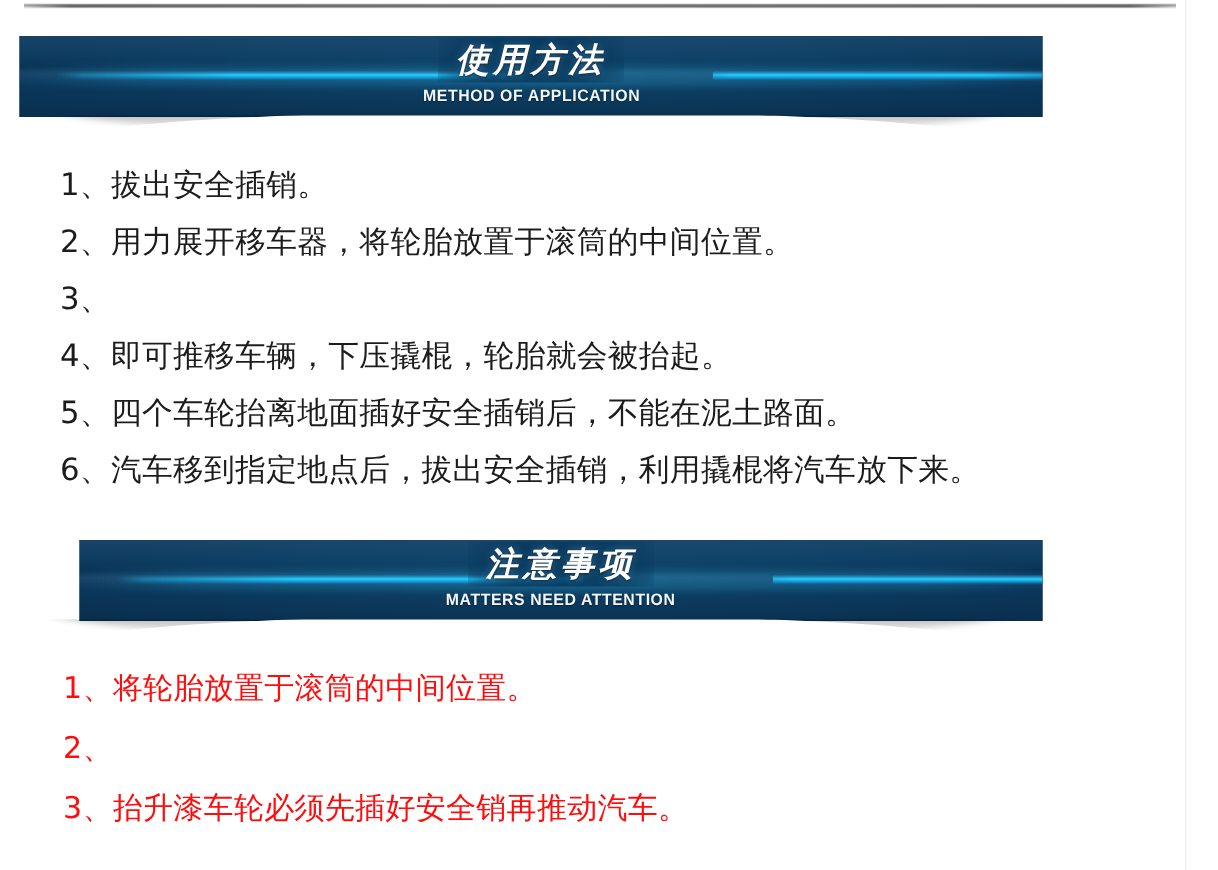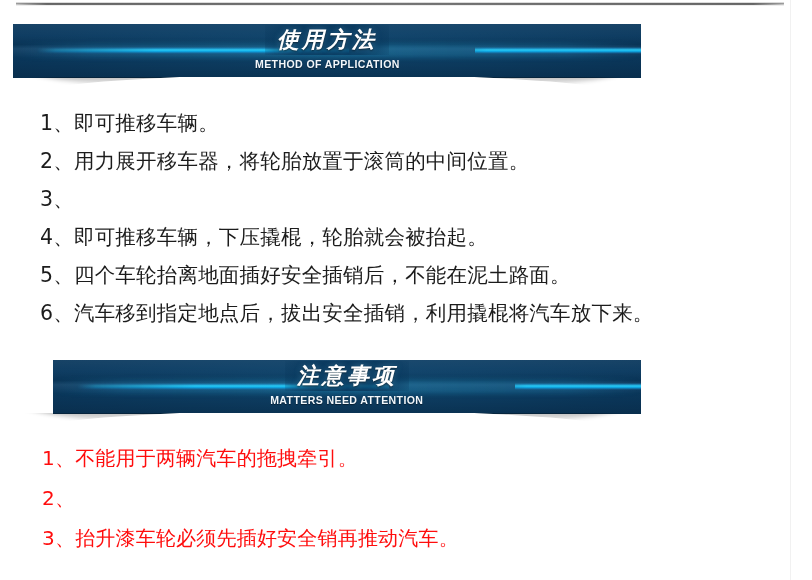--- a/index.html
+++ b/index.html
@@ -32,21 +32,21 @@
         rgba(255,255,255,0) 100%);
   }
 
   
   .right-edge{
     position:absolute; top:0; left:790px; width:1px; height:580px;
     background:rgba(0,0,0,0.055);
   }
 
   
-  .banner-wrap{ position:absolute; left:13px; width:628px; }
+  .banner-wrap{ position:absolute; left:13px; width:682px; }
   .banner{
     position:relative; width:100%; height:54px; overflow:hidden;
     background:
       radial-gradient(110% 150% at 50% 45%, #10476f 0%, #0b3a60 45%, #072f51 100%),
       #0a3a60;
   }
   
   .banner:before{
     content:""; position:absolute; left:0; top:0; width:100%; height:100%;
     background:linear-gradient(to bottom,
@@ -163,21 +163,21 @@
         <div class="banner-title">使用方法</div>
         <div class="banner-sub">METHOD OF APPLICATION</div>
       </div>
     </div>
     <div class="banner-shadow"></div>
   </div>
 
   <div class="list steps">
     <div class="li">
       <span class="num">1、</span>
-      <span class="txt">即可推移车辆。</span>
+      <span class="txt">拔出安全插销。</span>
     </div>
     <div class="li">
       <span class="num">2、</span>
       <span class="txt">用力展开移车器，将轮胎放置于滚筒的中间位置。</span>
     </div>
     <div class="li">
       <span class="num">3、</span>
     </div>
     <div class="li">
       <span class="num">4、</span>
@@ -202,21 +202,21 @@
         <div class="banner-title">注意事项</div>
         <div class="banner-sub">MATTERS NEED ATTENTION</div>
       </div>
     </div>
     <div class="banner-shadow"></div>
   </div>
 
   <div class="list notes">
     <div class="li">
       <span class="num">1、</span>
-      <span class="txt">不能用于两辆汽车的拖拽牵引。</span>
+      <span class="txt">将轮胎放置于滚筒的中间位置。</span>
     </div>
     <div class="li">
       <span class="num">2、</span>
     </div>
     <div class="li">
       <span class="num">3、</span>
       <span class="txt">抬升漆车轮必须先插好安全销再推动汽车。</span>
     </div>
   </div>
 

